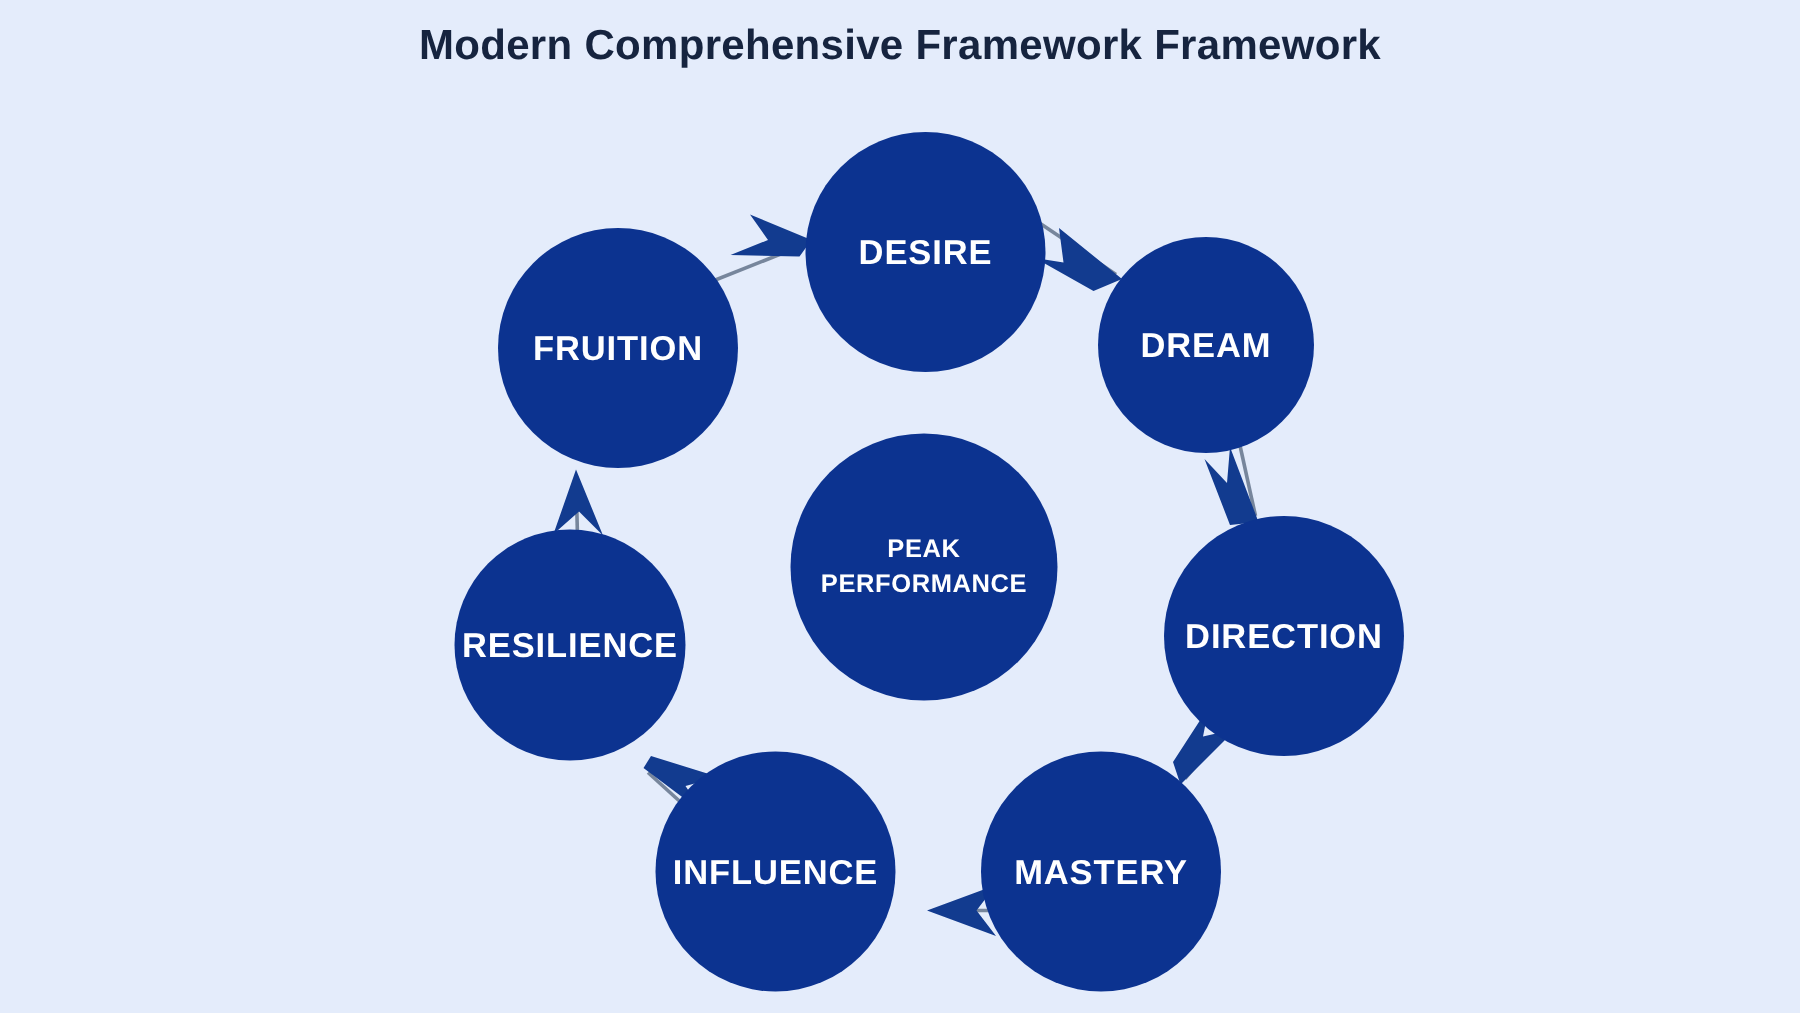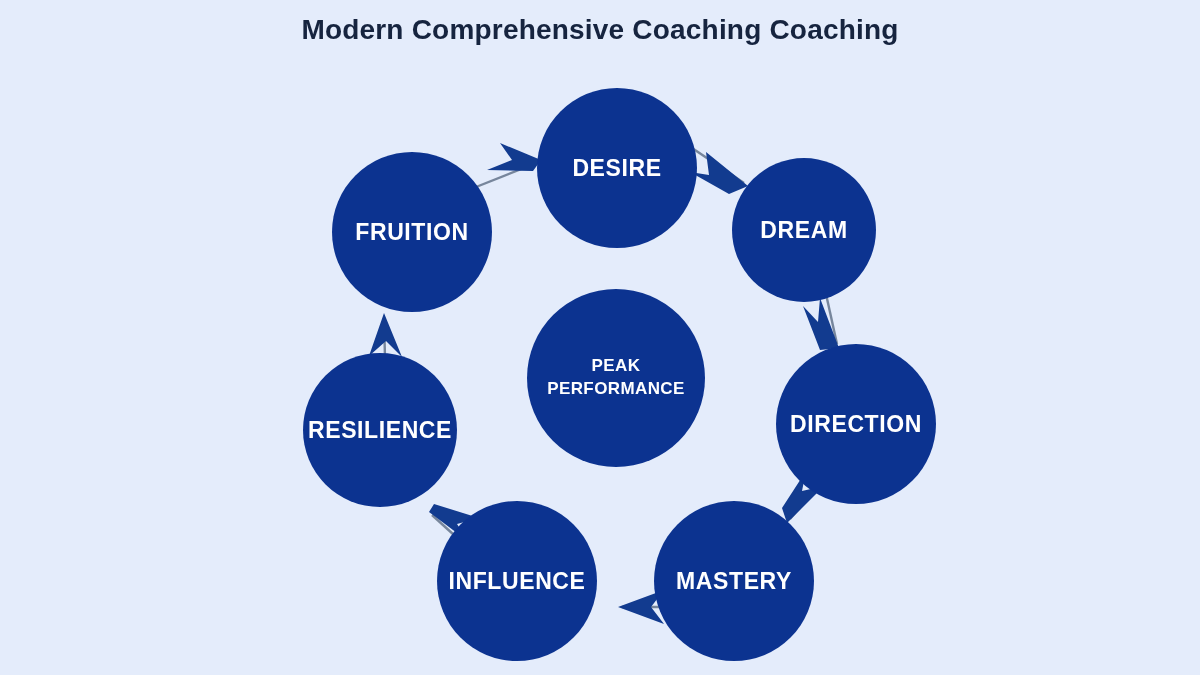--- a/index.html
+++ b/index.html
@@ -51,21 +51,21 @@
   .node-label.center { font-size: 17px; letter-spacing: 0.4px; }
   .node-circle { fill: #0c3390; }
   .arrow-head { fill: #123b8f; }
   .arrow-shaft { stroke: #64748b; stroke-width: 2.4; fill: none; opacity: 0.85; }
 </style>
 </head>
 <body>
 
 <div id="stage">
 
-  <div id="title">Modern Comprehensive Coaching Coaching</div>
+  <div id="title">Modern Comprehensive Framework Framework</div>
 
   <svg id="diagram" viewBox="0 0 1200 675">
 
     <g>
 
       <g>
         <line class="arrow-shaft" x1="466" y1="191" x2="539" y2="162"></line>
         <path class="arrow-head" d="M541,160 L500,143 L512,160 L487,170 L533,171 Z"></path>
       </g>
 

